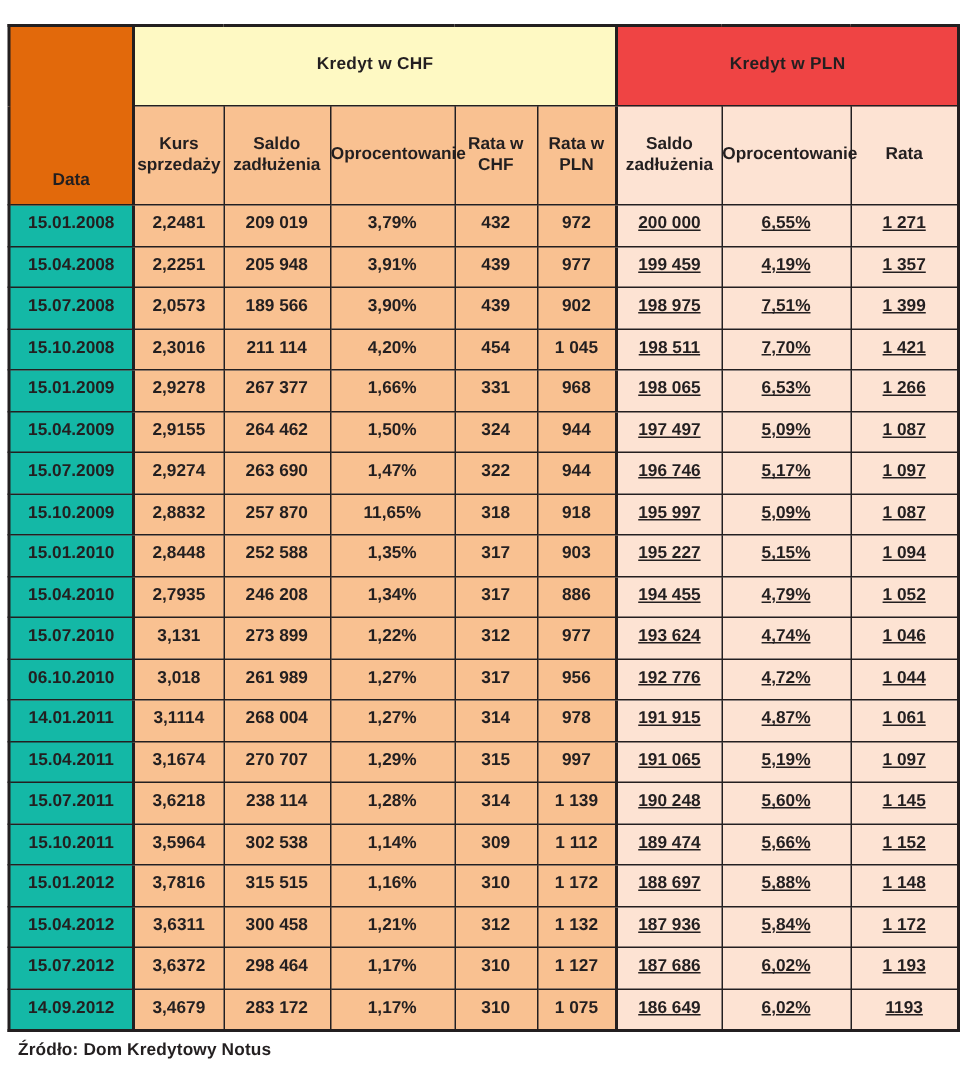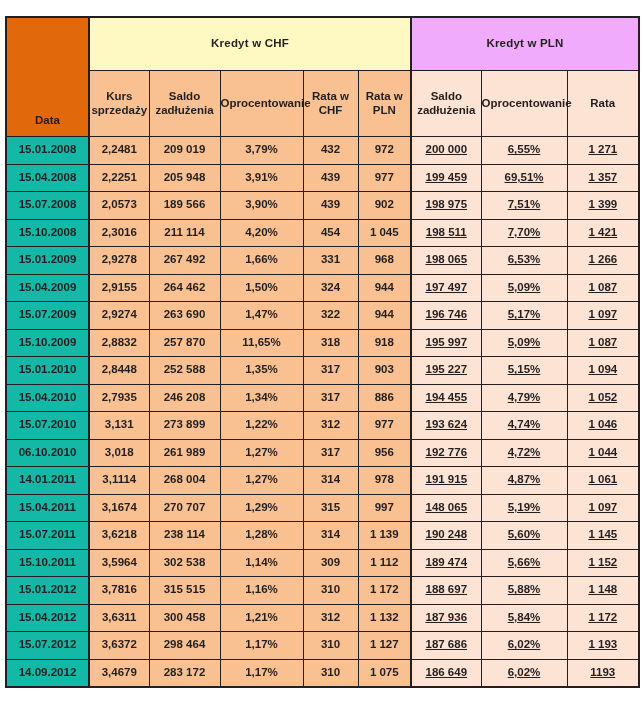--- a/index.html
+++ b/index.html
@@ -46,21 +46,21 @@
   }
   .grp-chf {
     background: #fef9c3;
     height: 52px;
     font-size: 15px;
     font-weight: bold;
     letter-spacing: .2px;
     border-right: 2px solid #231f20 !important;
   }
   .grp-pln {
-    background: #f0abfc;
+    background: #ef4444;
     height: 52px;
     font-size: 15px;
     font-weight: bold;
     letter-spacing: .2px;
   }
 
   
   .sub-data {
     background: #E2690B;
     height: 65px;
@@ -190,21 +190,21 @@
             <td class="c-pln">1 271</td>
           </tr>
           <tr>
             <td class="c-date">15.04.2008</td>
             <td class="c-chf">2,2251</td>
             <td class="c-chf">205 948</td>
             <td class="c-chf">3,91%</td>
             <td class="c-chf">439</td>
             <td class="c-chf last-chf">977</td>
             <td class="c-pln">199 459</td>
-            <td class="c-pln">69,51%</td>
+            <td class="c-pln">4,19%</td>
             <td class="c-pln">1 357</td>
           </tr>
           <tr>
             <td class="c-date">15.07.2008</td>
             <td class="c-chf">2,0573</td>
             <td class="c-chf">189 566</td>
             <td class="c-chf">3,90%</td>
             <td class="c-chf">439</td>
             <td class="c-chf last-chf">902</td>
             <td class="c-pln">198 975</td>
@@ -218,21 +218,21 @@
             <td class="c-chf">4,20%</td>
             <td class="c-chf">454</td>
             <td class="c-chf last-chf">1 045</td>
             <td class="c-pln">198 511</td>
             <td class="c-pln">7,70%</td>
             <td class="c-pln">1 421</td>
           </tr>
           <tr>
             <td class="c-date">15.01.2009</td>
             <td class="c-chf">2,9278</td>
-            <td class="c-chf">267 492</td>
+            <td class="c-chf">267 377</td>
             <td class="c-chf">1,66%</td>
             <td class="c-chf">331</td>
             <td class="c-chf last-chf">968</td>
             <td class="c-pln">198 065</td>
             <td class="c-pln">6,53%</td>
             <td class="c-pln">1 266</td>
           </tr>
           <tr>
             <td class="c-date">15.04.2009</td>
             <td class="c-chf">2,9155</td>
@@ -321,21 +321,21 @@
             <td class="c-pln">4,87%</td>
             <td class="c-pln">1 061</td>
           </tr>
           <tr>
             <td class="c-date">15.04.2011</td>
             <td class="c-chf">3,1674</td>
             <td class="c-chf">270 707</td>
             <td class="c-chf">1,29%</td>
             <td class="c-chf">315</td>
             <td class="c-chf last-chf">997</td>
-            <td class="c-pln">148 065</td>
+            <td class="c-pln">191 065</td>
             <td class="c-pln">5,19%</td>
             <td class="c-pln">1 097</td>
           </tr>
           <tr>
             <td class="c-date">15.07.2011</td>
             <td class="c-chf">3,6218</td>
             <td class="c-chf">238 114</td>
             <td class="c-chf">1,28%</td>
             <td class="c-chf">314</td>
             <td class="c-chf last-chf">1 139</td>
@@ -395,13 +395,14 @@
             <td class="c-chf">310</td>
             <td class="c-chf last-chf">1 075</td>
             <td class="c-pln">186 649</td>
             <td class="c-pln">6,02%</td>
             <td class="c-pln">1193</td>
           </tr>
         </tbody>
     </table>
   </div>
 
+  <div class="source">Źródło: Dom Kredytowy Notus</div>
 </div>
 
 </body></html>

